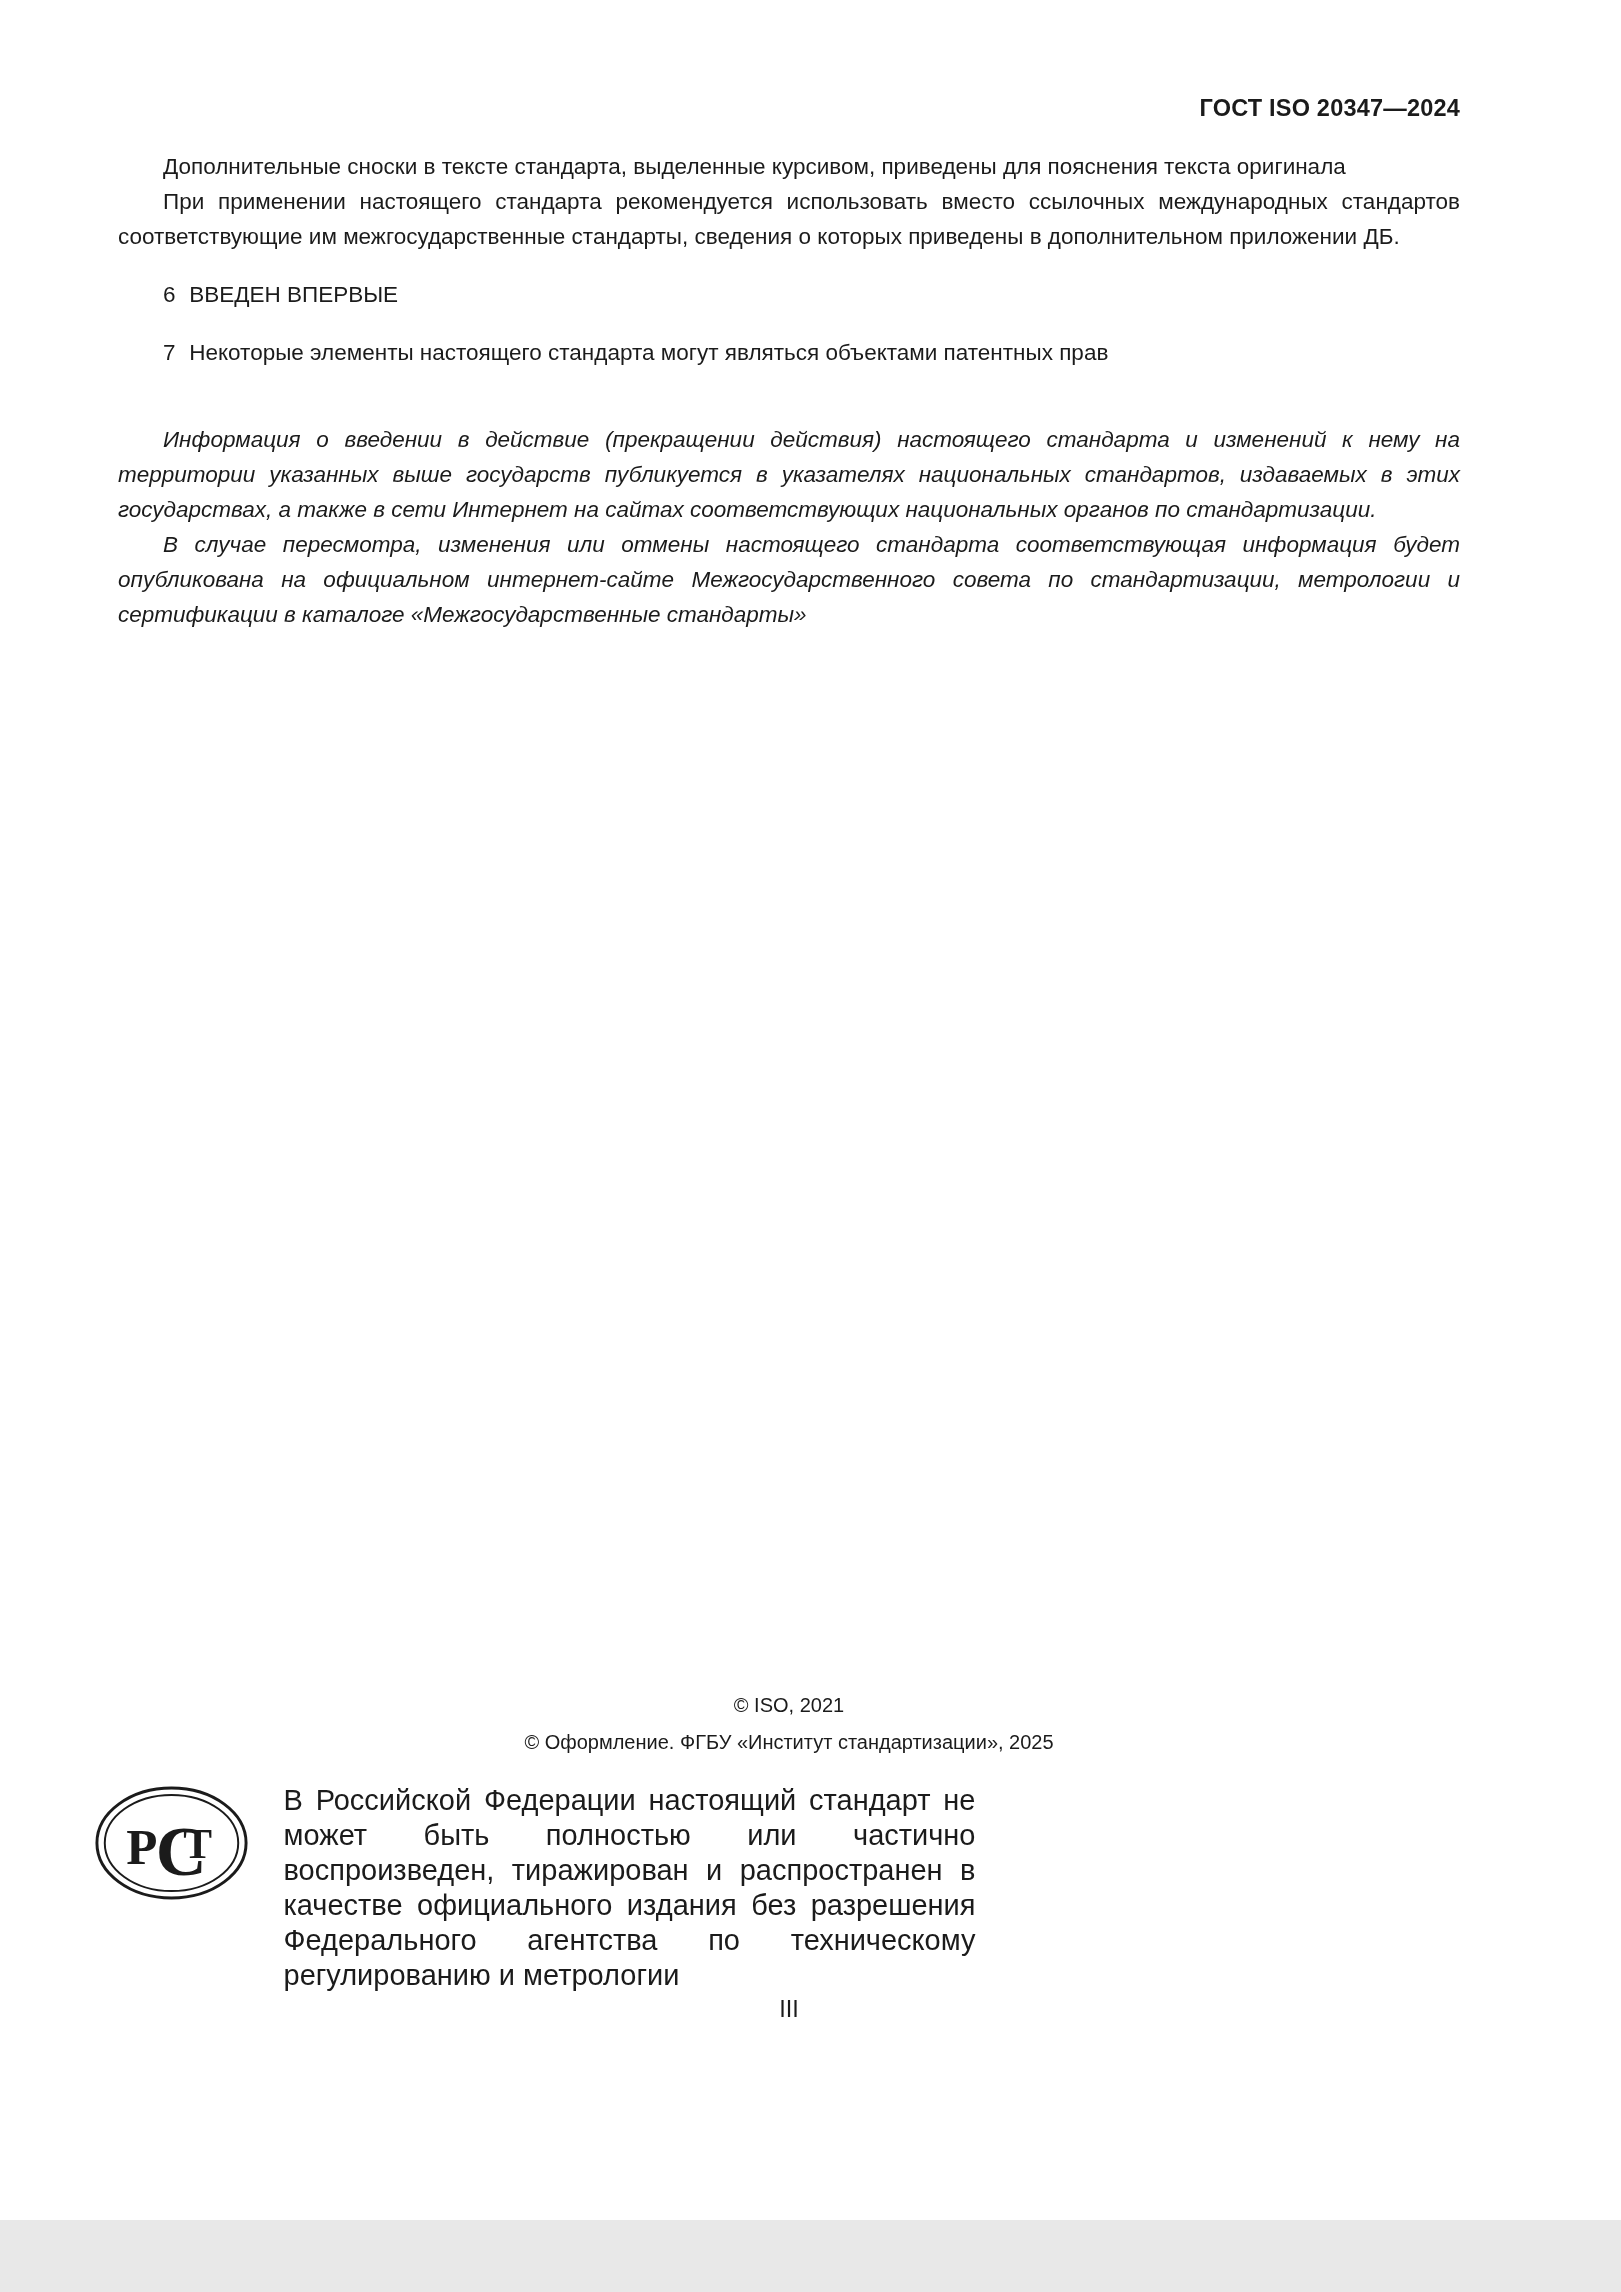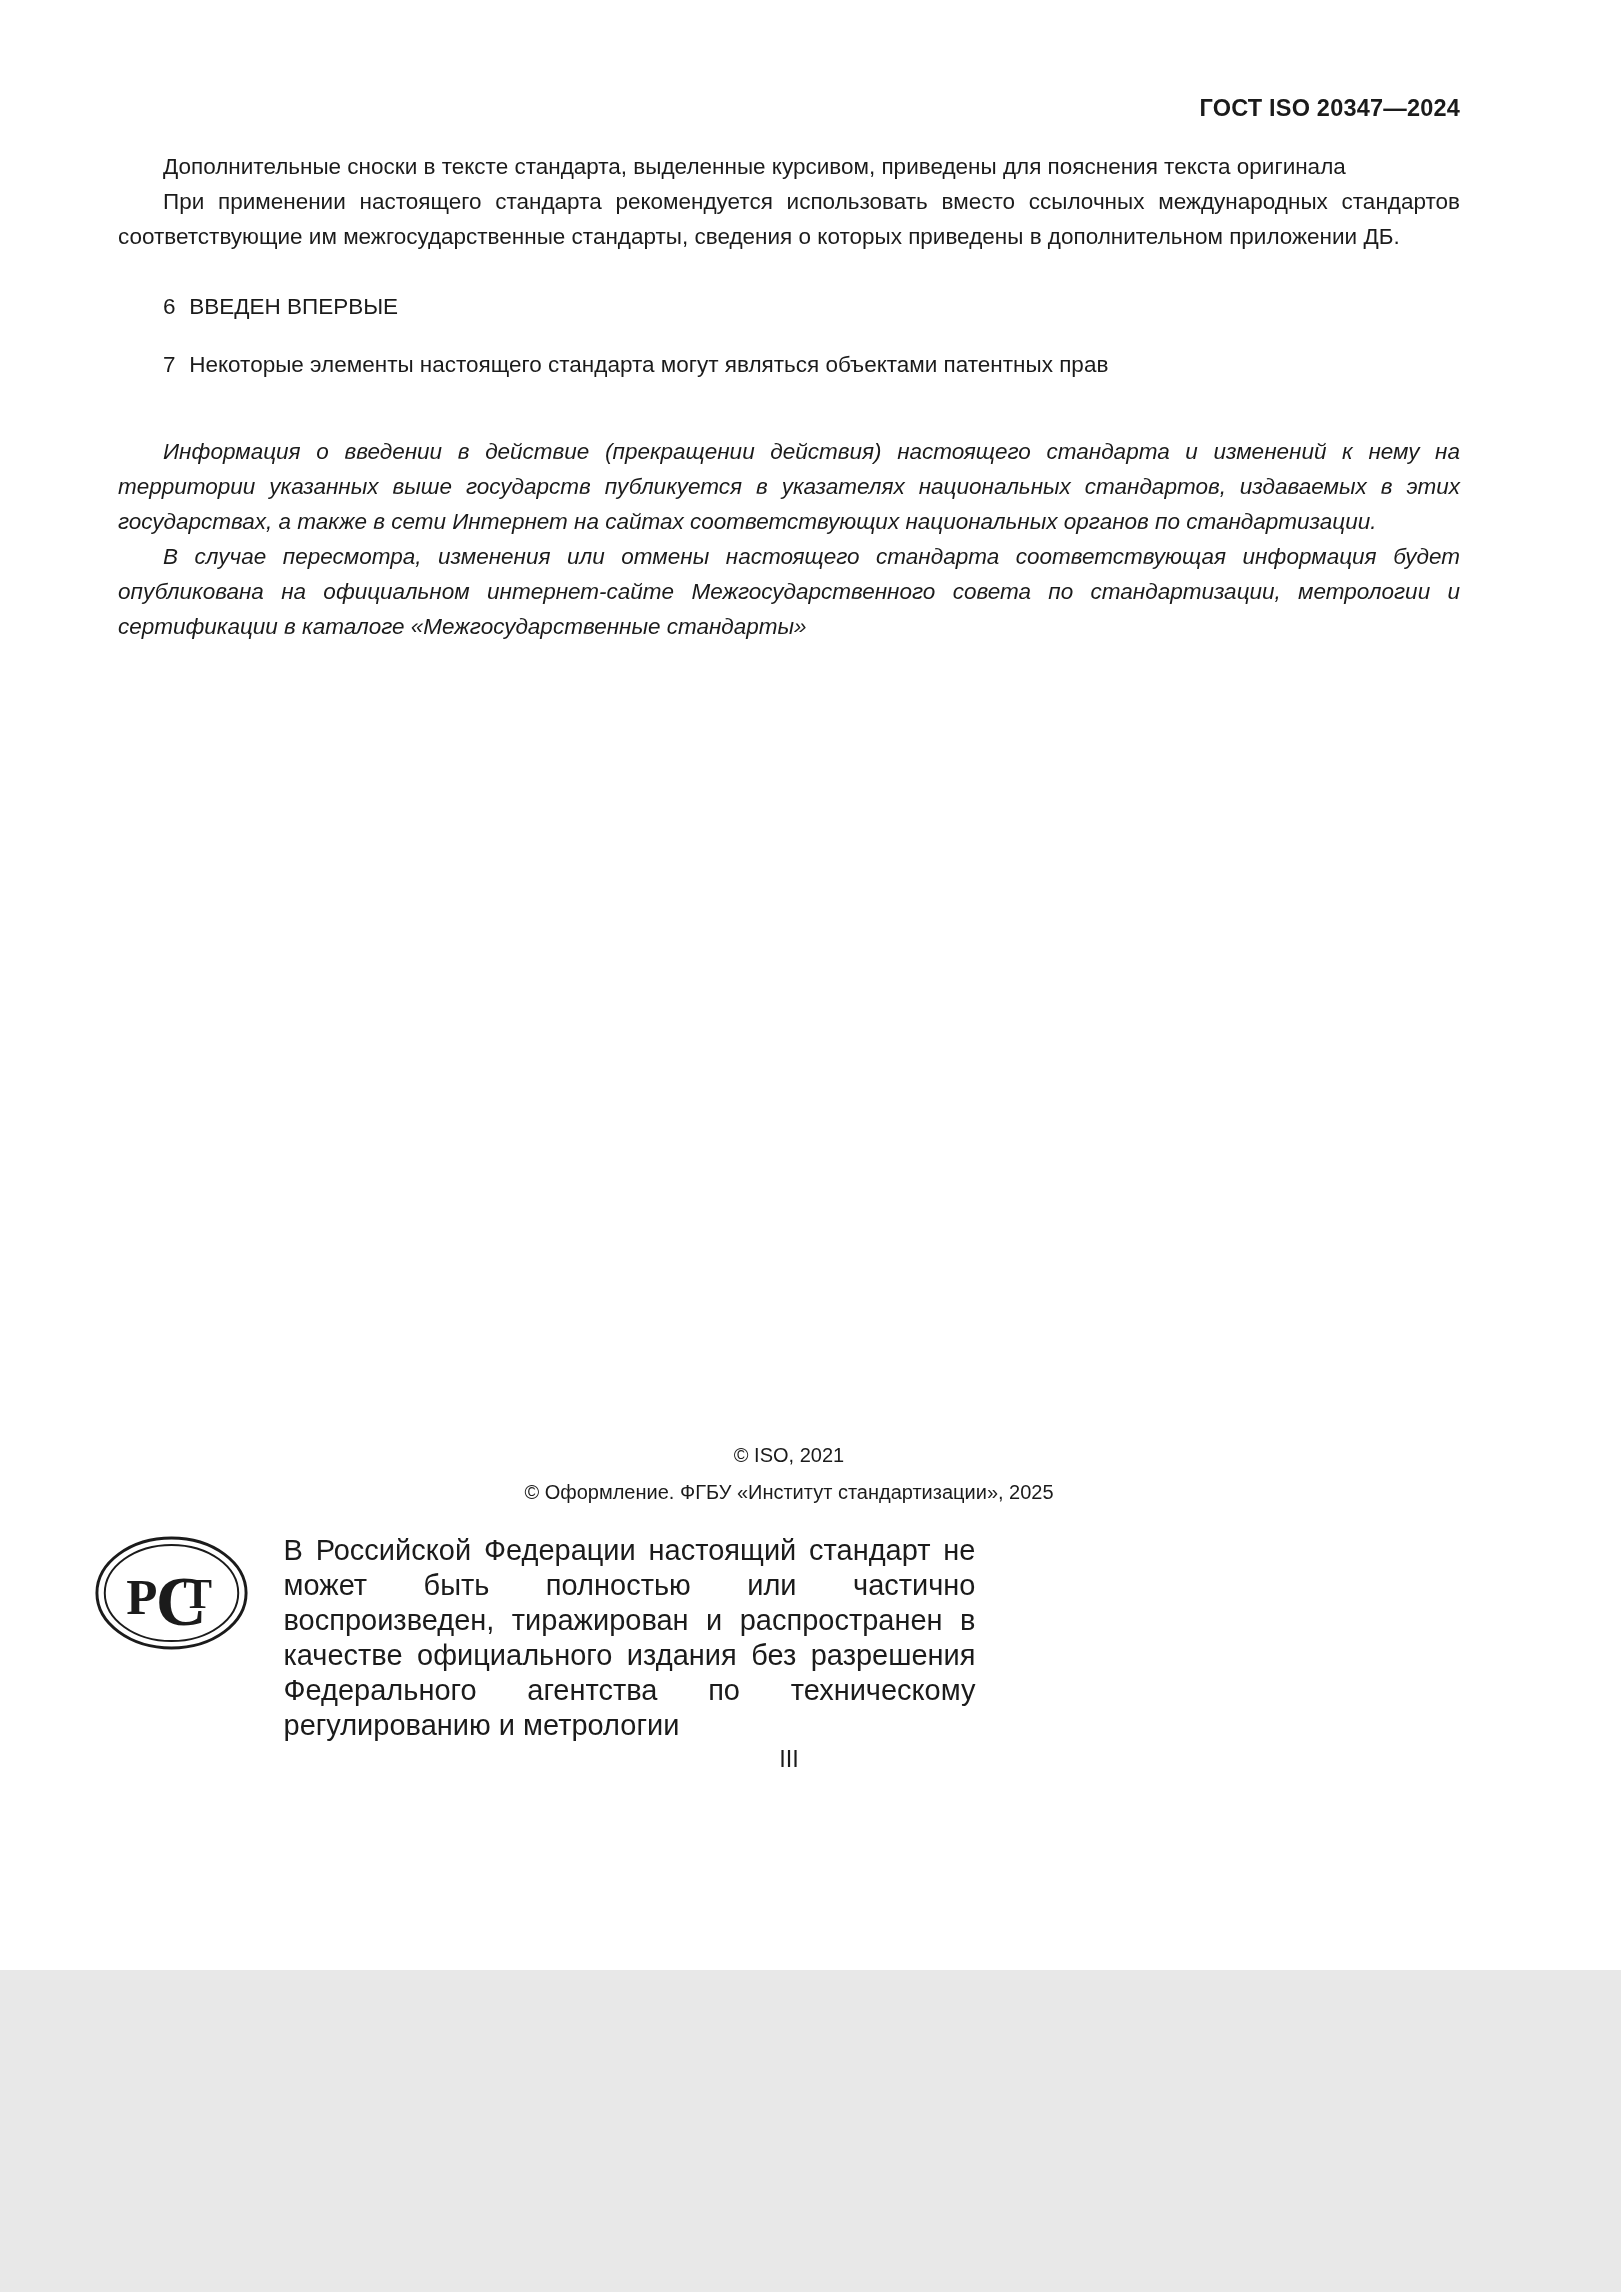--- a/index.html
+++ b/index.html
@@ -1,19 +1,19 @@
 <!DOCTYPE html>
 <html lang="ru"><head>
 <meta charset="utf-8">
 <style>
   html, body { margin: 0; padding: 0; background: #e8e8e8; }
   .page {
     position: relative;
     width: 1621px;
-    height: 1970px;
+    height: 2220px;
     margin: 0 auto;
     background: #ffffff;
     box-sizing: border-box;
     padding: 94px 161px 196px 118px;
     display: flex;
     flex-direction: column;
     font-family: "Liberation Sans", sans-serif;
     color: #1b1b1b;
   }
   .doc-header {
@@ -30,21 +30,21 @@
     line-height: 35px;
     text-align: justify;
     text-indent: 45px;
   }
   .item {
     margin: 0;
     font-size: 22.5px;
     line-height: 35px;
     text-indent: 45px;
   }
-  .item-6 { margin-top: 35px; }
+  .item-6 { margin-top: 23px; }
   .item-7 { margin-top: 23.5px; }
   .item-num { margin-right: 13.7px; }
   .italic-block { margin-top: 52px; }
   .italic-block .para {
     font-style: italic;
   }
   .spacer { flex: 1 1 auto; }
   .copyright-block {
     text-align: center;
     font-size: 20px;

